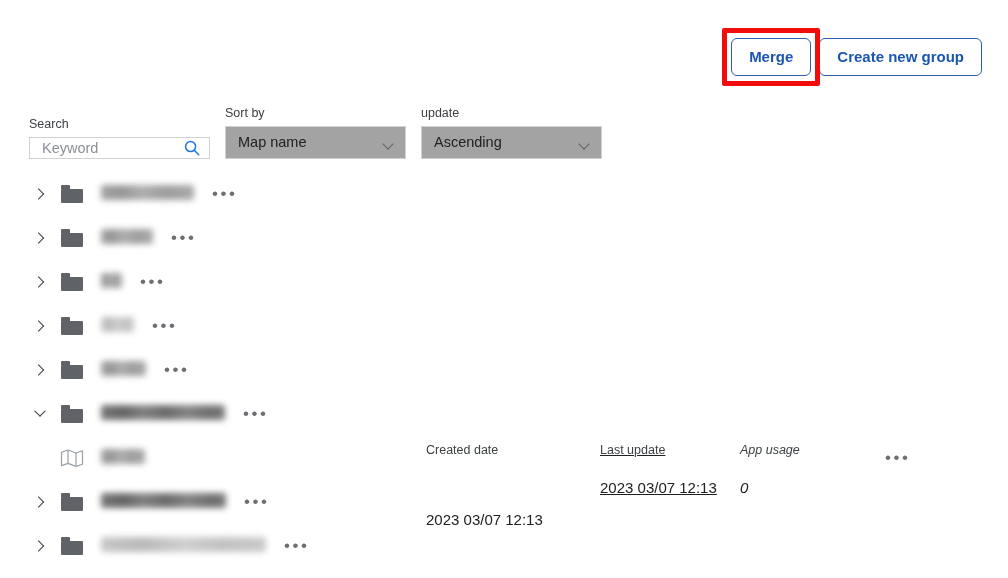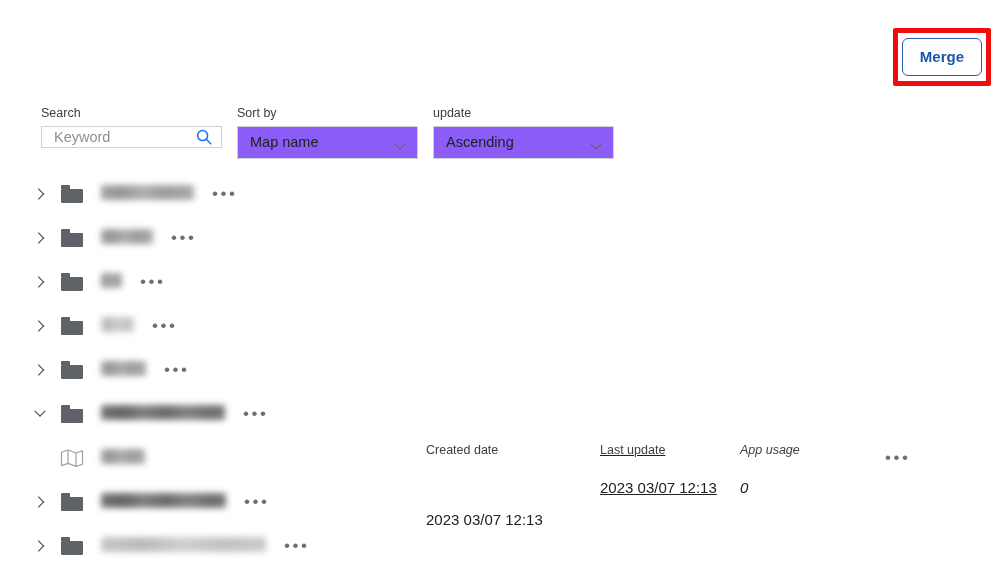--- a/index.html
+++ b/index.html
@@ -59,22 +59,22 @@
     pointer-events: none;
     box-sizing: border-box;
   }
 
   
   #filters {
     position: absolute;
     left: 29px;
     top: 106px;
     display: flex;
+    align-items: flex-end;
     gap: 15px;
-    margin-left: 12px;
   }
   .field-group {
     display: flex;
     flex-direction: column;
   }
   .field-label {
     font-size: 12.5px;
     color: #3c4043;
     margin-bottom: 5px;
     line-height: 15px;
@@ -111,21 +111,21 @@
     height: 16px;
     display: block;
     cursor: pointer;
   }
 
   .select-box {
     position: relative;
     width: 181px;
     height: 33px;
     border: 1px solid #cfd2d5;
-    background: #8b5cf6;
+    background: #a3a3a3;
     box-sizing: border-box;
     display: flex;
     align-items: center;
     cursor: pointer;
   }
   .select-box .sel-val {
     font-size: 14.5px;
     color: #202124;
     padding-left: 12px;
     line-height: 31px;
@@ -285,20 +285,21 @@
   }
 </style>
 </head>
 <body>
 
 <div id="toolbar">
   <div id="merge-wrap">
     <button class="action-btn">Merge</button>
     <div id="merge-highlight"></div>
   </div>
+  <button class="action-btn">Create new group</button>
 </div>
 
 <div id="filters">
 
   <div class="field-group">
     <div class="field-label">Search</div>
     <div class="search-box">
       <input type="text" placeholder="Keyword" style="">
       <svg class="search-ico" viewBox="0 0 16 16">
         <circle cx="6.6" cy="6.6" r="5" fill="none" stroke="#1a73e8" stroke-width="1.5"></circle>

